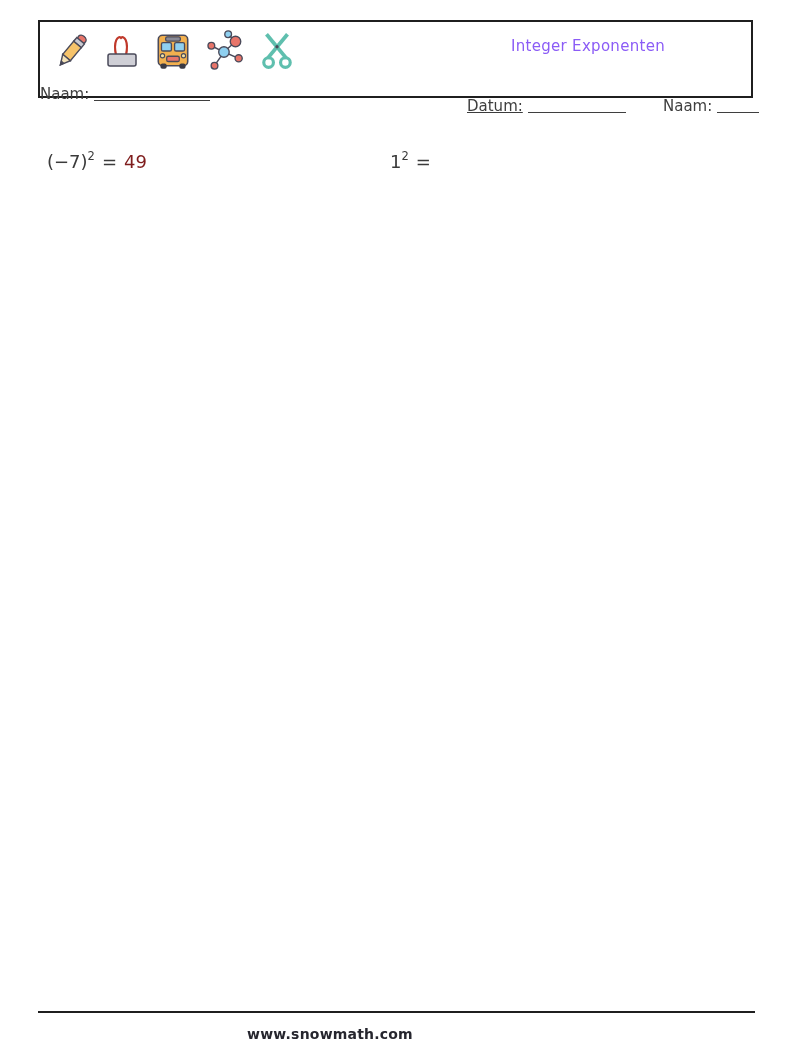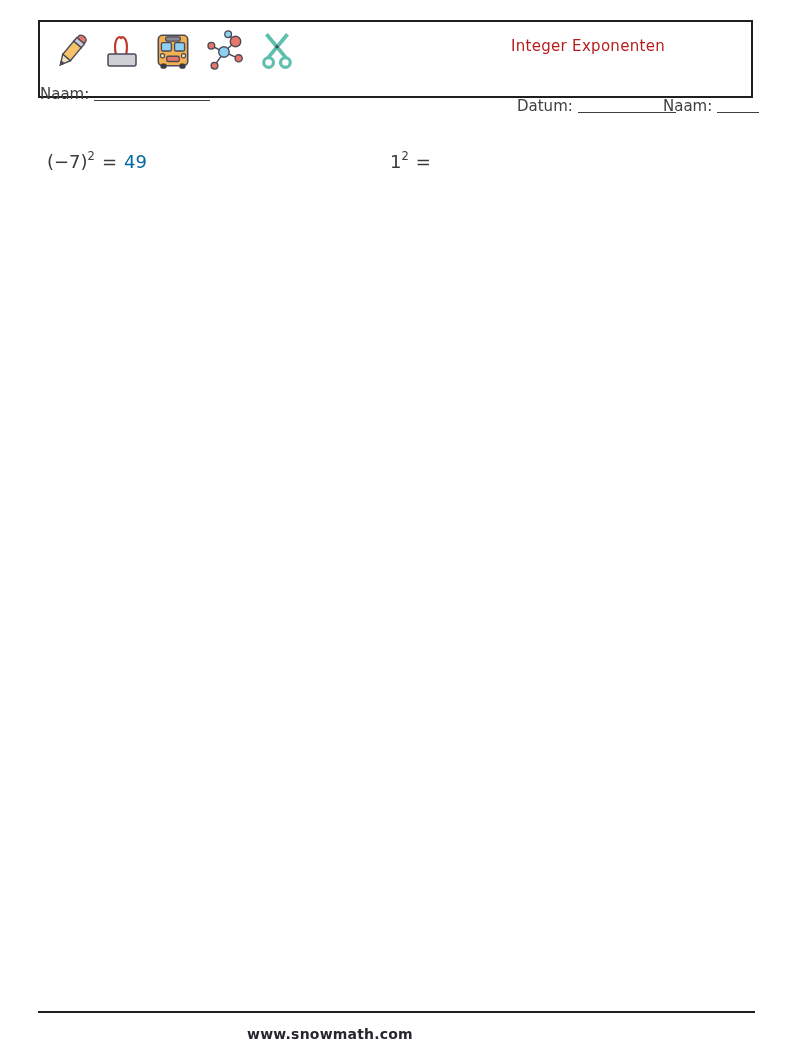--- a/index.html
+++ b/index.html
@@ -19,49 +19,49 @@
     box-sizing:border-box;
   }
   .icon-row{
     position:absolute;left:12px;top:8px;
     display:flex;gap:10px;align-items:center;
   }
   .icon-row svg{display:block;}
   .worksheet-title{
     position:absolute;left:548px;top:15px;
     transform:translateX(-50%);
-    font-size:15px;color:#b91c1c;
+    font-size:15px;color:#8b5cf6;
     letter-spacing:.3px;white-space:nowrap;
   }
   
   .field-label{font-size:15px;color:#3f3f3f;}
   .blank{
     display:inline-block;height:14px;
     border-bottom:1.6px solid #3f3f3f;
     vertical-align:-2px;margin-left:5px;
   }
   .naam{position:absolute;left:40px;top:84px;}
-  .datum{position:absolute;left:517px;top:96px;}
+  .datum{position:absolute;left:467px;top:96px;text-decoration:underline;}
   .score{position:absolute;left:663px;top:96px;}
   .naam .blank{width:116px;}
   .datum .blank{width:98px;}
   .score .blank{width:42px;}
   
   .problems{
     position:absolute;left:47px;top:130px;
     display:grid;
     grid-template-columns:343px 360px;
     grid-auto-rows:62px;
     grid-auto-flow:column;
     align-items:center;
   }
   .prob{font-size:18px;color:#3b3b3b;white-space:nowrap;}
   .prob sup{font-size:11.5px;position:relative;top:-1px;}
   .prob .eq{margin:0 7px;}
-  .prob .ans{color:#0369a1;}
+  .prob .ans{color:#7f1d1d;}
   
   .footer-rule{
     position:absolute;left:38px;top:1011px;
     width:717px;border-top:2px solid #1f1f1f;
   }
   .footer-site{
     position:absolute;left:0;top:1026px;width:660px;
     text-align:center;font-size:14px;font-weight:bold;
     color:#26262e;letter-spacing:.2px;
   }

